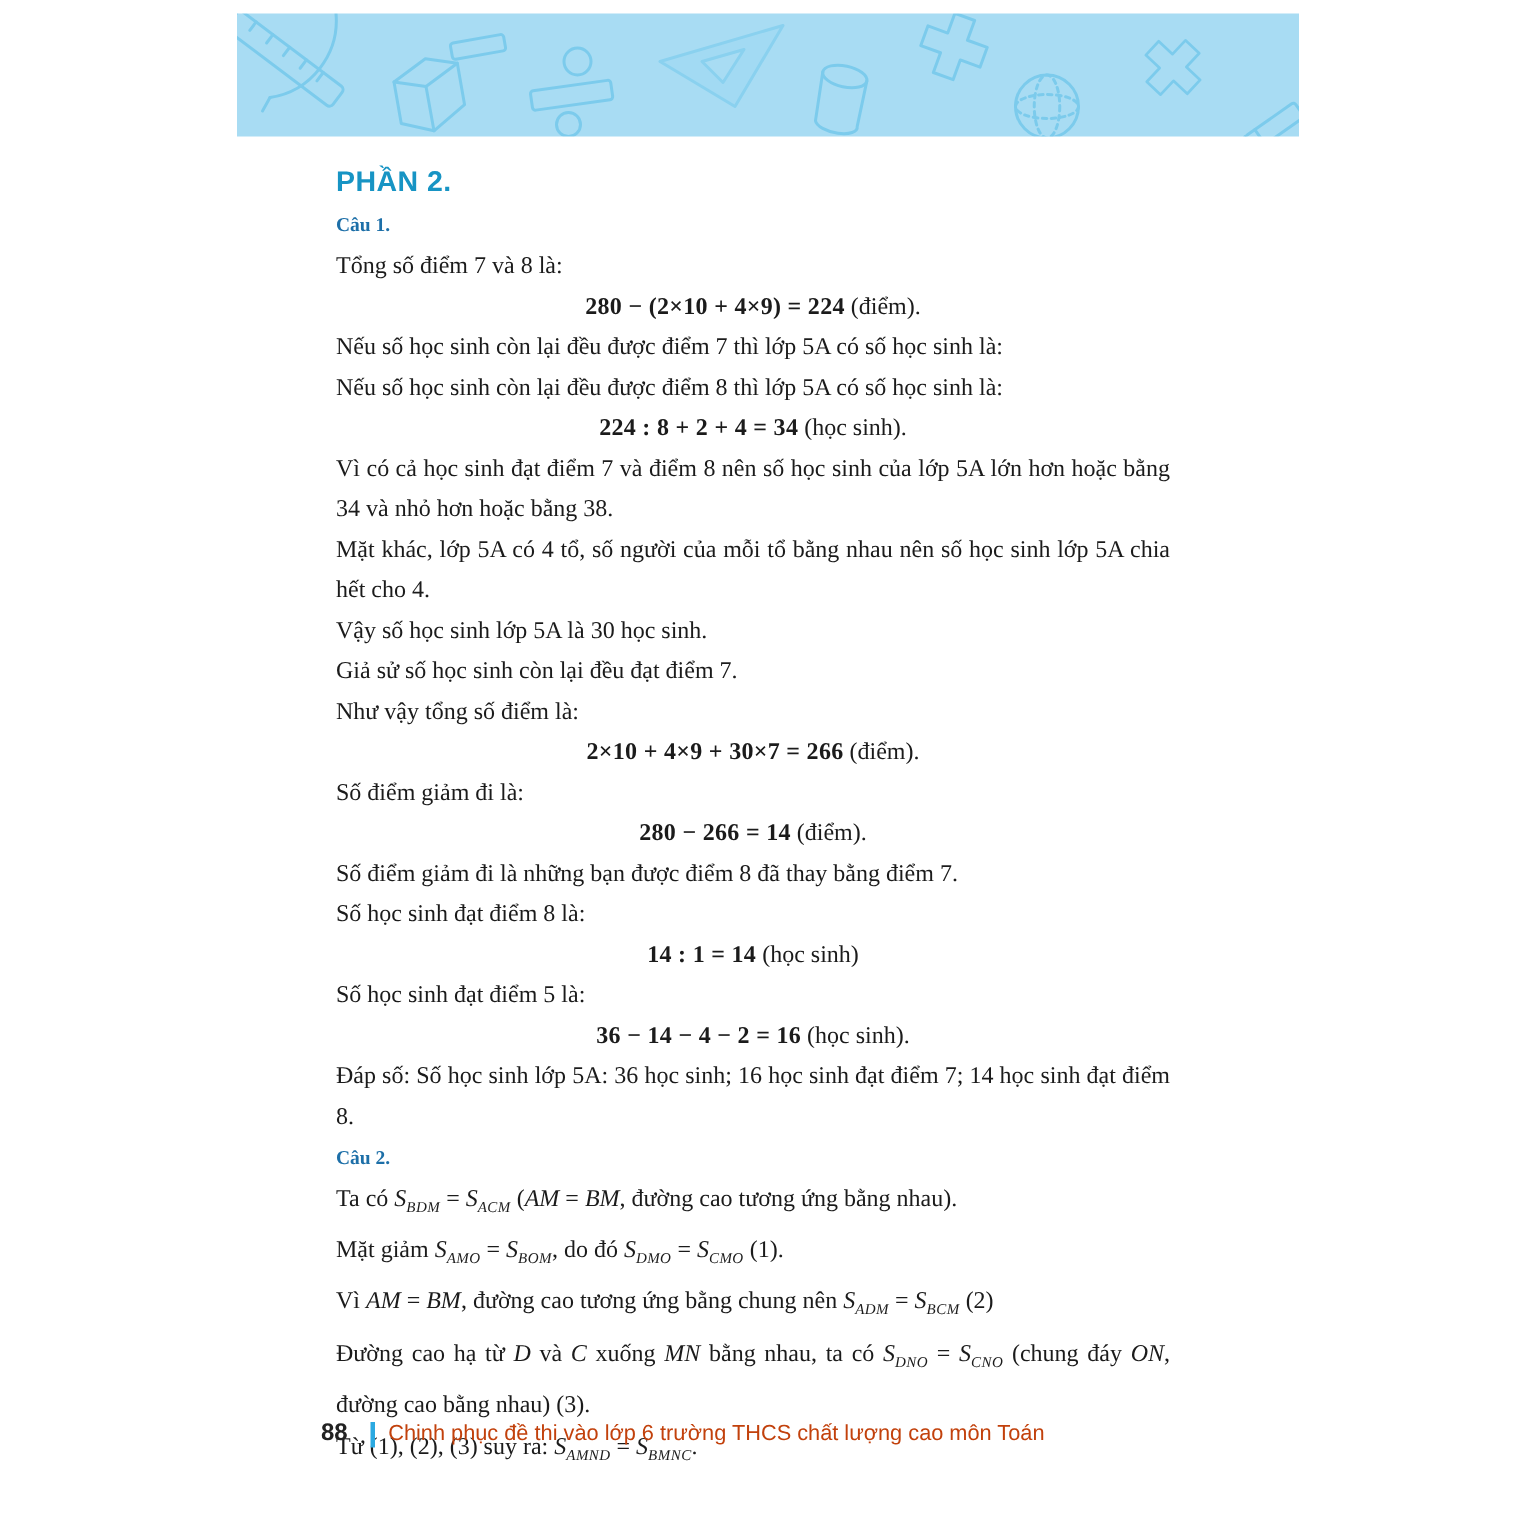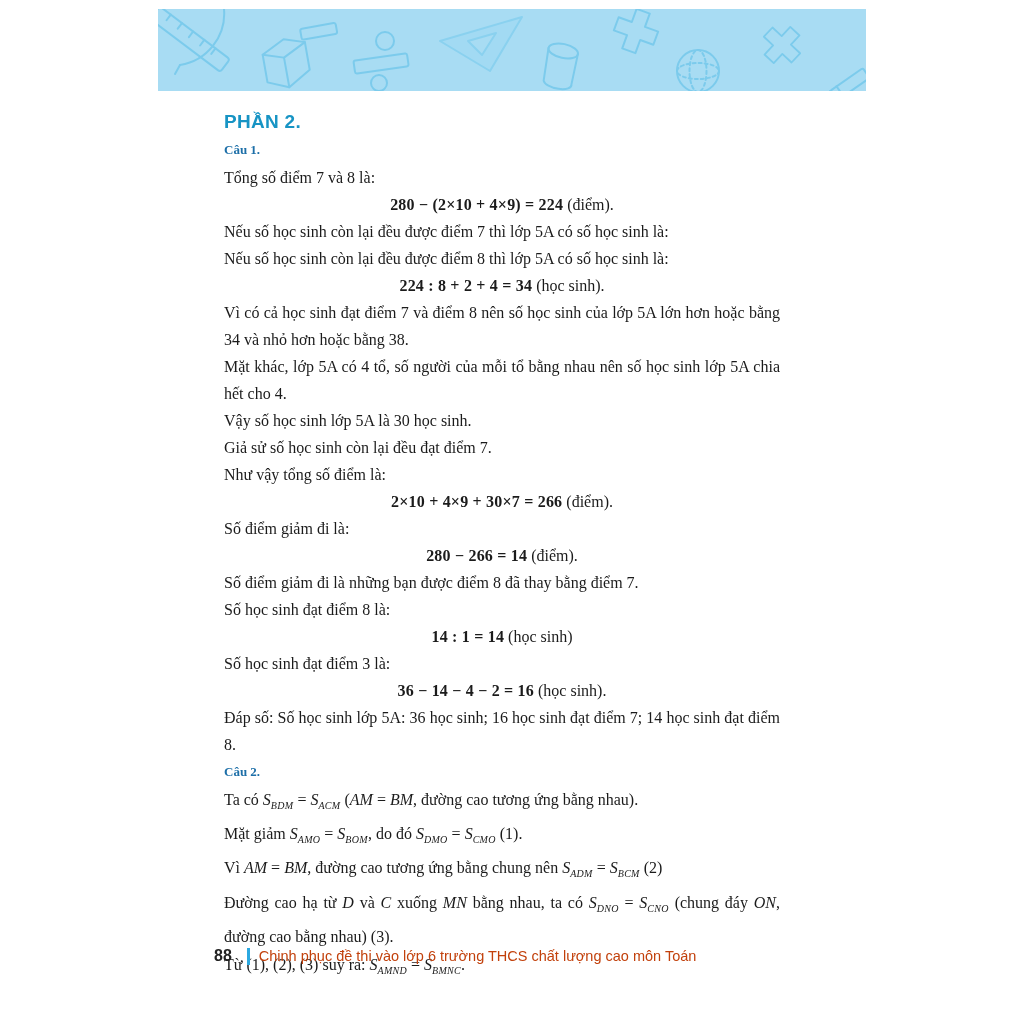--- a/index.html
+++ b/index.html
@@ -135,21 +135,21 @@
       <p class="para">Mặt khác, lớp 5A có 4 tổ, số người của mỗi tổ bằng nhau nên số học sinh lớp 5A chia hết cho 4.</p>
       <p class="para">Vậy số học sinh lớp 5A là 30 học sinh.</p>
       <p class="para">Giả sử số học sinh còn lại đều đạt điểm 7.</p>
       <p class="para">Như vậy tổng số điểm là:</p>
       <div class="eq"><span class="expr">2×10 + 4×9 + 30×7 = 266</span><span class="unit"> (điểm).</span></div>
       <p class="para">Số điểm giảm đi là:</p>
       <div class="eq"><span class="expr">280 − 266 = 14</span><span class="unit"> (điểm).</span></div>
       <p class="para">Số điểm giảm đi là những bạn được điểm 8 đã thay bằng điểm 7.</p>
       <p class="para">Số học sinh đạt điểm 8 là:</p>
       <div class="eq"><span class="expr">14 : 1 = 14</span><span class="unit"> (học sinh)</span></div>
-      <p class="para">Số học sinh đạt điểm 3 là:</p>
+      <p class="para">Số học sinh đạt điểm 5 là:</p>
       <div class="eq"><span class="expr">36 − 14 − 4 − 2 = 16</span><span class="unit"> (học sinh).</span></div>
       <p class="para">Đáp số: Số học sinh lớp 5A: 36 học sinh; 16 học sinh đạt điểm 7; 14 học sinh đạt điểm 8.</p>
       <div class="cau-heading">Câu 2.</div>
       <p class="para rich"><span class="t">Ta có </span><span class="mvar">S<sub class="msub">BDM</sub></span><span class="t"> = </span><span class="mvar">S<sub class="msub">ACM</sub></span><span class="t"> (</span><span class="mvar">AM</span><span class="t"> = </span><span class="mvar">BM</span><span class="t">, đường cao tương ứng bằng nhau).</span></p>
       <p class="para rich"><span class="t">Mặt giảm </span><span class="mvar">S<sub class="msub">AMO</sub></span><span class="t"> = </span><span class="mvar">S<sub class="msub">BOM</sub></span><span class="t">, do đó </span><span class="mvar">S<sub class="msub">DMO</sub></span><span class="t"> = </span><span class="mvar">S<sub class="msub">CMO</sub></span><span class="t"> (1).</span></p>
       <p class="para rich"><span class="t">Vì </span><span class="mvar">AM</span><span class="t"> = </span><span class="mvar">BM</span><span class="t">, đường cao tương ứng bằng chung nên </span><span class="mvar">S<sub class="msub">ADM</sub></span><span class="t"> = </span><span class="mvar">S<sub class="msub">BCM</sub></span><span class="t"> (2)</span></p>
       <p class="para rich"><span class="t">Đường cao hạ từ </span><span class="mvar">D</span><span class="t"> và </span><span class="mvar">C</span><span class="t"> xuống </span><span class="mvar">MN</span><span class="t"> bằng nhau, ta có </span><span class="mvar">S<sub class="msub">DNO</sub></span><span class="t"> = </span><span class="mvar">S<sub class="msub">CNO</sub></span><span class="t"> (chung đáy </span><span class="mvar">ON</span><span class="t">, đường cao bằng nhau) (3).</span></p>
       <p class="para rich"><span class="t">Từ (1), (2), (3) suy ra: </span><span class="mvar">S<sub class="msub">AMND</sub></span><span class="t"> = </span><span class="mvar">S<sub class="msub">BMNC</sub></span><span class="t">.</span></p>
     </main>
 

